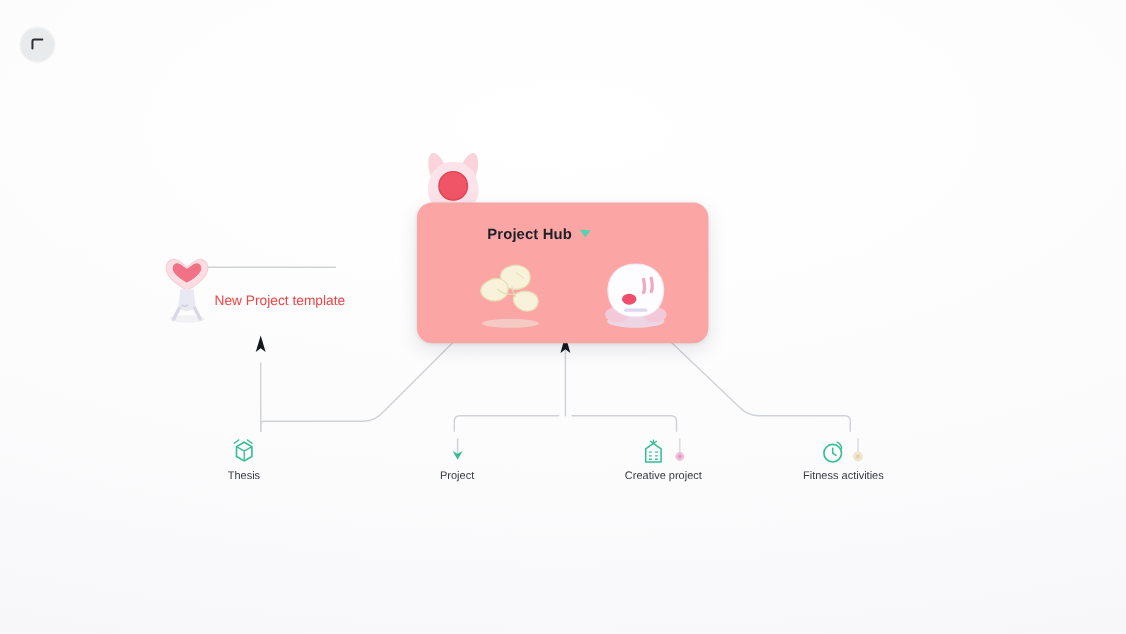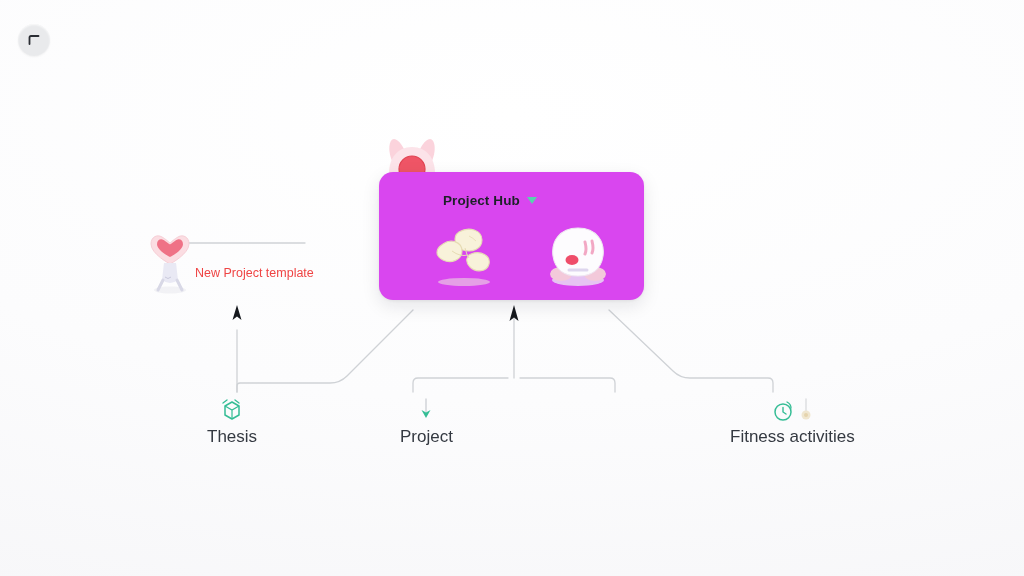--- a/index.html
+++ b/index.html
@@ -22,23 +22,23 @@
     position:absolute; left:18px; top:24px;
     width:32px; height:32px; border-radius:50%;
     background:#e9eaec;
     box-shadow:inset 0 1px 2px rgba(255,255,255,.8), 0 1px 2px rgba(0,0,0,.05);
     display:flex; align-items:center; justify-content:center;
     cursor:pointer;
   }
 
   
   .hub-card {
-    position:absolute; left:379px; top:172px;
+    position:absolute; left:379px; top:184px;
     width:265px; height:128px;
-    background:#d946ef; border-radius:14px;
+    background:#fca5a5; border-radius:14px;
     box-shadow:0 6px 18px rgba(20,20,40,.10), 0 1px 3px rgba(20,20,40,.06);
   }
   .hub-title-row {
     position:absolute; left:64px; top:21px;
     display:flex; align-items:center; gap:7px;
   }
   .hub-title {
     font-size:13.5px; font-weight:bold; color:#1d2127;
     letter-spacing:.1px;
   }
@@ -64,21 +64,21 @@
   .tpl-label {
     position:absolute; left:50px; top:38px;
     font-size:12.5px; color:#ef4444; white-space:nowrap;
     filter:blur(.25px);
   }
 
   
   .leaf { position:absolute; display:flex; flex-direction:column; align-items:center; }
   .leaf-icons { height:26px; display:flex; align-items:flex-end; gap:5px; }
   .leaf-label {
-    margin-top:5px; font-size:17px; color:#343941;
+    margin-top:5px; font-size:10px; color:#343941;
     white-space:nowrap; filter:blur(.4px);
   }
   .leaf-1 { left:207px; top:396px; }
   .leaf-2 { left:400px; top:396px; }
   .leaf-3 { left:568px; top:396px; }
   .leaf-4 { left:730px; top:396px;align-items:center; }
 </style>
 </head>
 <body>
 
@@ -202,20 +202,36 @@
   <div class="leaf leaf-2">
     <div class="leaf-icons">
       <svg width="16" height="24" viewBox="0 0 16 24">
         <path d="M8 1 V14" stroke="#cfd2d6" stroke-width="1.4" stroke-linecap="round"></path>
         <path d="M8 20 L3.5 12 L8 14.5 L12.5 12 Z" fill="#35bd95"></path>
       </svg>
     </div>
     <span class="leaf-label">Project</span>
   </div>
 
+  <div class="leaf leaf-3">
+    <div class="leaf-icons">
+      <svg width="24" height="24" viewBox="0 0 24 24">
+        <path d="M5 22 V10 L12 5 L19 10 V22 Z" fill="none" stroke="#35bd95" stroke-width="1.4" stroke-linejoin="round"></path>
+        <path d="M8 13h2.5 M13.5 13H16 M8 16.5h2.5 M13.5 16.5H16
+                 M8 19.5h2.5 M13.5 19.5H16" stroke="#35bd95" stroke-width="1.2"></path>
+        <path d="M12 1.5 V5 M9 3 l3 2 3-2" fill="none" stroke="#35bd95" stroke-width="1.2"></path>
+      </svg>
+      <svg width="14" height="24" viewBox="0 0 14 24">
+        <path d="M7 1 V14" stroke="#d9dade" stroke-width="1.3" stroke-linecap="round"></path>
+        <circle cx="7" cy="17" r="4" fill="#f0c0d8"></circle>
+        <circle cx="7" cy="17" r="1.8" fill="#e49cc4"></circle>
+      </svg>
+    </div>
+    <span class="leaf-label">Creative project</span>
+  </div>
 
   <div class="leaf leaf-4">
     <div class="leaf-icons">
       <svg width="22" height="24" viewBox="0 0 22 24">
         <circle cx="11" cy="14" r="8" fill="none" stroke="#35bd95" stroke-width="1.5"></circle>
         <path d="M11 9.5 V14 L14 16" fill="none" stroke="#35bd95" stroke-width="1.4" stroke-linecap="round"></path>
         <path d="M15 4 q4 2 4 6" fill="none" stroke="#35bd95" stroke-width="1.3" stroke-linecap="round"></path>
       </svg>
       <svg width="14" height="24" viewBox="0 0 14 24">
         <path d="M7 1 V14" stroke="#d9dade" stroke-width="1.3" stroke-linecap="round"></path>

